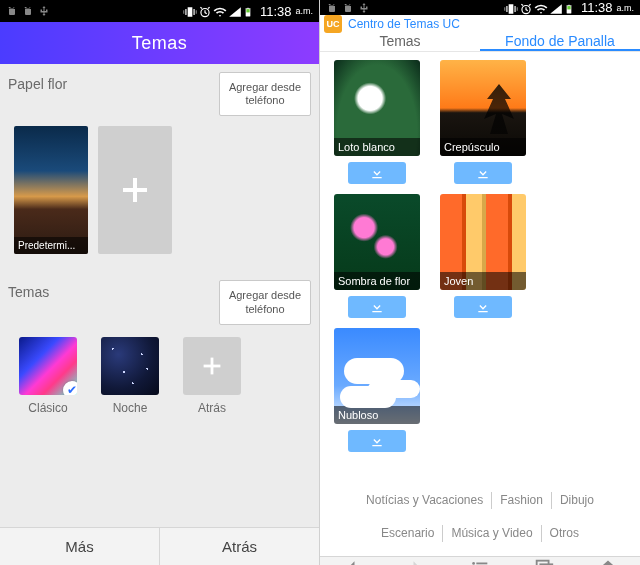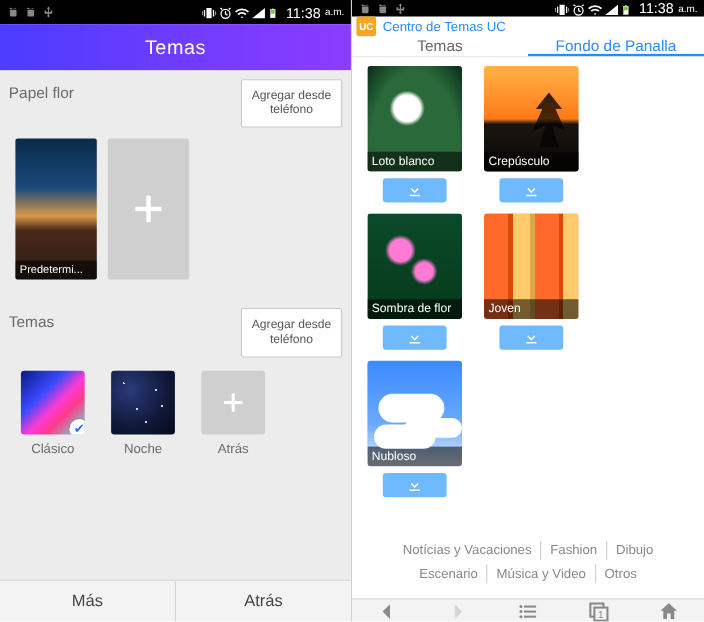--- a/index.html
+++ b/index.html
@@ -82,21 +82,21 @@
       radial-gradient(circle at 60% 55%, #ff7ad4 0 8px, rgba(255,122,212,0) 12px),
       linear-gradient(180deg, #0a4a2a 0%, #063a1a 100%);
   }
   .t-joven { background:
       repeating-linear-gradient(90deg, #ff6a2a 0 22px, #d84a0a 22px 26px, #ffca6a 26px 42px, #d8a84a 42px 46px),
       #ff6a2a;
   }
   .t-nubl { background: linear-gradient(180deg, #3a8aff 0%, #6aaaff 60%, #e8f2ff 100%); }
   .t-nubl::after { content: ""; position: absolute; left: 10px; top: 30px; width: 60px; height: 26px; background: #fff; border-radius: 14px; box-shadow: 20px 18px 0 -4px #fff, -6px 26px 0 -2px #fff; }
 
-  .cats { padding: 6px 0 10px 0; display: flex; flex-wrap: wrap; justify-content: center; gap: 0; font-size: 12px; color: #888; margin-top: 32px; }
+  .cats { padding: 6px 0 10px 0; display: flex; flex-wrap: wrap; justify-content: center; gap: 12px; font-size: 12px; color: #888; margin-top: 32px; }
   .cat { padding: 0 8px; border-right: 1px solid #ccc; cursor: pointer; line-height: 1.4; }
   .cat:last-child { border-right: none; }
   .cats .row { width: 100%; display: flex; justify-content: center; margin-bottom: 4px; }
 
   .footer-r { height: 40px; background: #f3f3f3; border-top: 1px solid #d6d6d6; display: flex; }
   .footer-r .nbtn { flex: 1; display: flex; align-items: center; justify-content: center; color: #888; cursor: pointer; }
   .footer-r .nbtn.disabled { color: #cfcfcf; }
 
   
   svg { display: block; }

